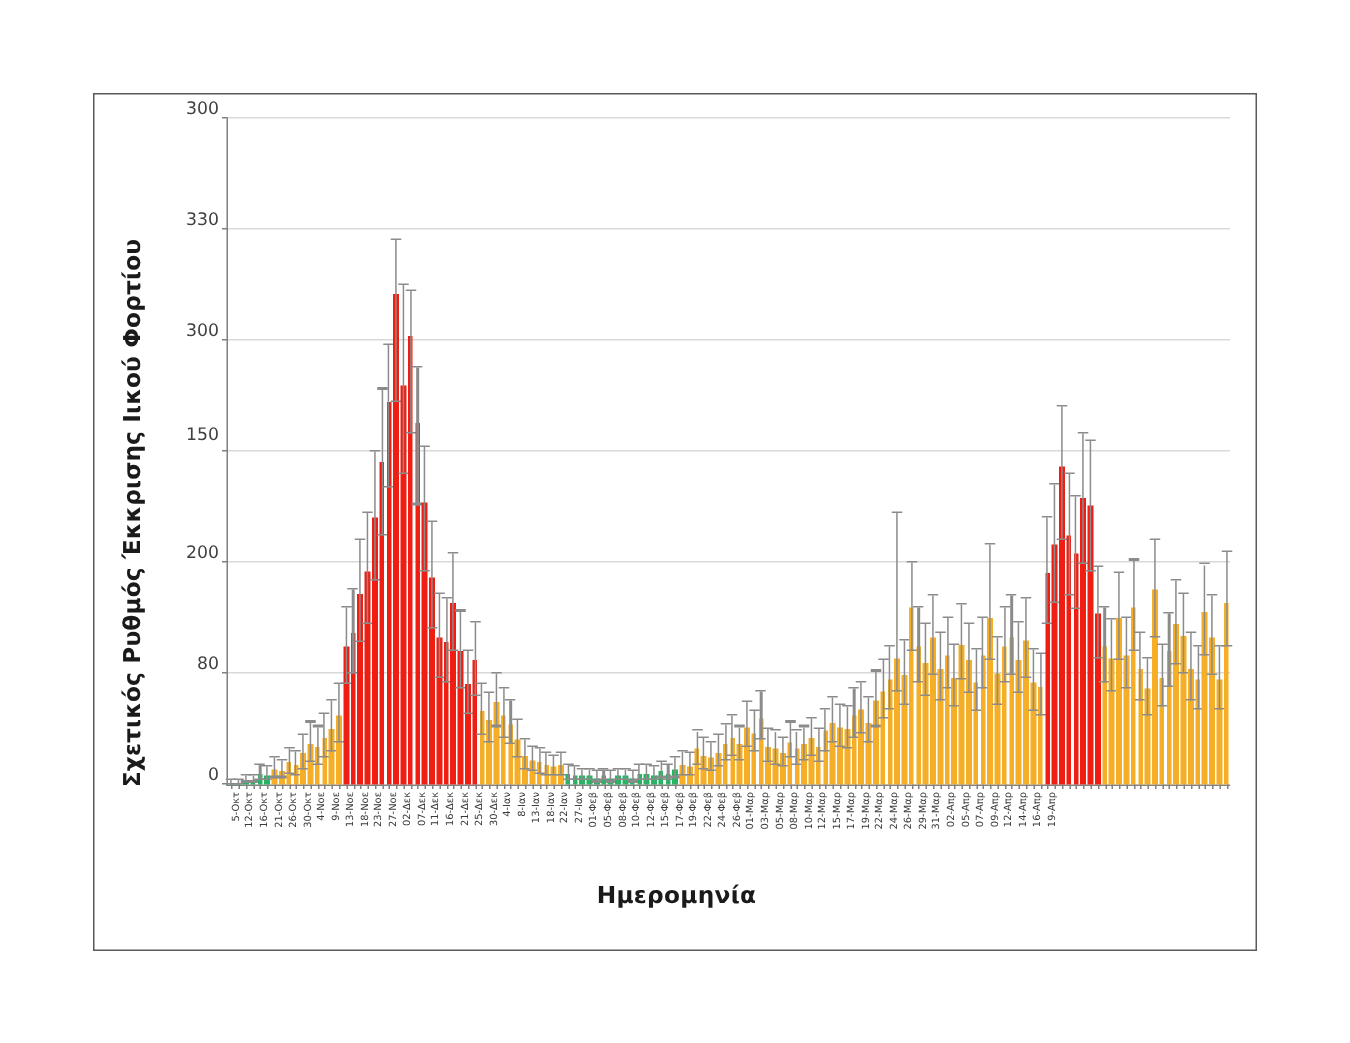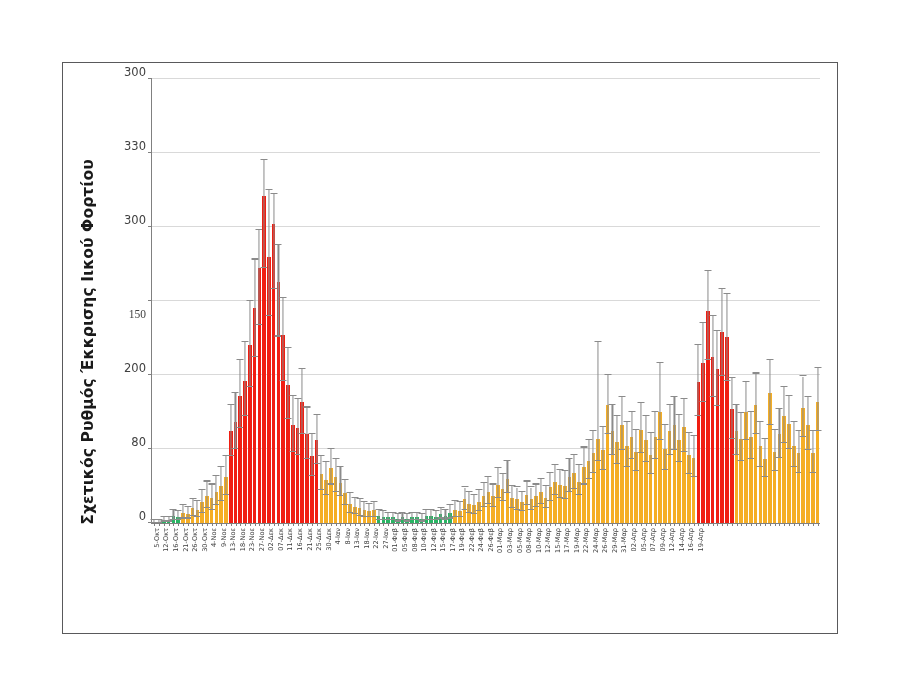--- a/index.html
+++ b/index.html
@@ -77,21 +77,21 @@
             <div class="gridline" style="bottom: 444px;"></div>
           </div>
         <div id="yticks">
             <div class="ytick-mark" style="bottom: 0px;"></div>
             <div class="ytick-label" style="bottom: -7px;">0</div>
             <div class="ytick-mark" style="bottom: 74px;"></div>
             <div class="ytick-label" style="bottom: 67px;">80</div>
             <div class="ytick-mark" style="bottom: 148px;"></div>
             <div class="ytick-label" style="bottom: 141px;">200</div>
             <div class="ytick-mark" style="bottom: 222px;"></div>
-            <div class="ytick-label" style="bottom: 197px; font-family: Liberation Serif, serif;">150</div>
+            <div class="ytick-label" style="bottom: 220px;">150</div>
             <div class="ytick-mark" style="bottom: 296px;"></div>
             <div class="ytick-label" style="bottom: 289px;">300</div>
             <div class="ytick-mark" style="bottom: 370px;"></div>
             <div class="ytick-label" style="bottom: 363px;">330</div>
             <div class="ytick-mark" style="bottom: 444px;"></div>
             <div class="ytick-label" style="bottom: 437px;">300</div>
           </div>
         <div class="bars" id="bars">
             <div class="bar-slot" style="left: 0px; width: 4.77143px;">
               <div class="bar green" style="height: 1.48px;"></div>
@@ -1130,15 +1130,16 @@
             <div class="xlab" style="left: 501.114px;">07-Απρ</div>
             <div class="xlab" style="left: 510.657px;">09-Απρ</div>
             <div class="xlab" style="left: 520.2px;">12-Απρ</div>
             <div class="xlab" style="left: 529.743px;">14-Απρ</div>
             <div class="xlab" style="left: 539.286px;">16-Απρ</div>
             <div class="xlab" style="left: 548.829px;">19-Απρ</div>
           </div>
       </div>
     </div>
 
+    <div id="x-axis-title">Ημερομηνία</div>
 
   </div>
 </div>
 
 </body></html>

